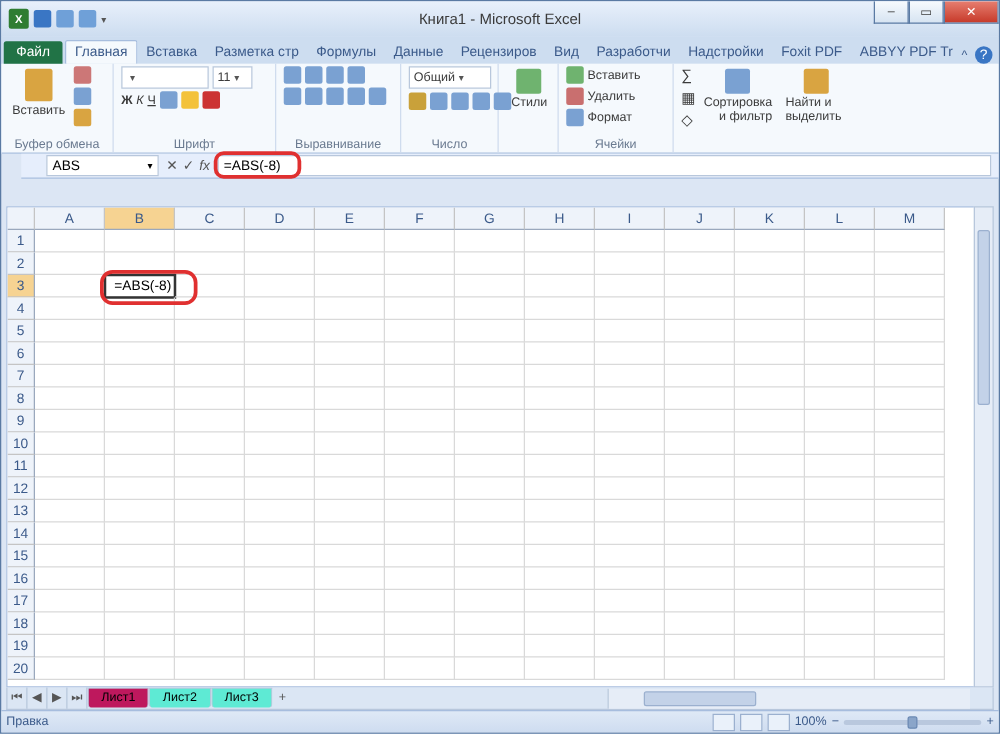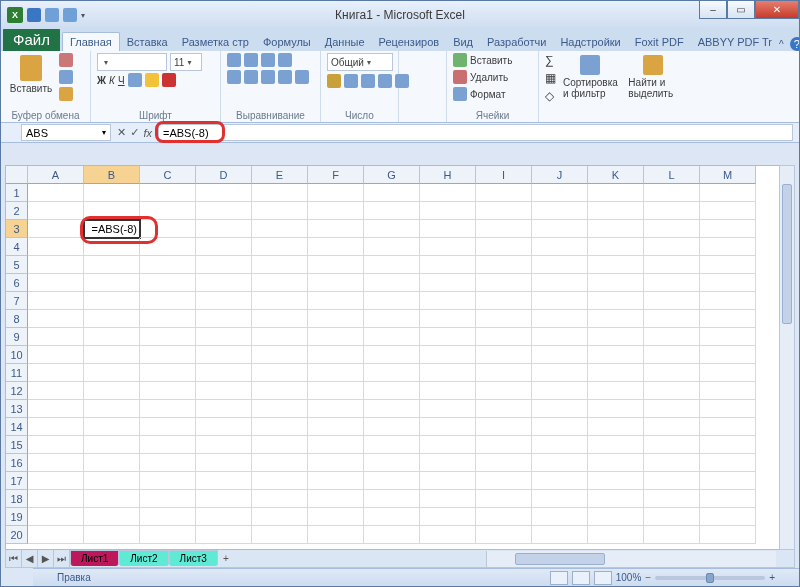--- a/index.html
+++ b/index.html
@@ -7,38 +7,38 @@
 
   .titlebar { height: 28px; background: linear-gradient(#e8f0fb,#cdddf0); display: flex; align-items: center; font-size: 12px; color: #3b3b3b; position: relative; }
   .titlebar .qat { display: flex; align-items: center; gap: 4px; padding-left: 6px; }
   .titlebar .title { position: absolute; left: 50%; transform: translateX(-50%); font-size: 12px; }
   .winbtns { position: absolute; right: 0; top: 0; display: flex; }
   .winbtn { width: 28px; height: 18px; border: 1px solid #5a7aa3; border-top: none; display: flex; align-items: center; justify-content: center; font-size: 10px; background: linear-gradient(#f6fafd,#d7e4f2); }
   .winbtn.close { background: linear-gradient(#e67e70,#c73a2a); color: #fff; width: 44px; border-top-right-radius: 0; }
   .xl-icon { width: 16px; height: 16px; background: #2f7d32; color: #fff; font-size: 9px; font-weight: bold; display: inline-flex; align-items: center; justify-content: center; border-radius: 2px; }
 
   .tabs { height: 22px; display: flex; align-items: flex-end; padding-left: 2px; gap: 0; background: linear-gradient(#cdddf0,#cdddf0); font-size: 11px; }
-  .file-tab { background: #217346; color: #fff; padding: 3px 10px; border-radius: 2px 2px 0 0; margin-right: 2px; font-size: 15px; }
+  .file-tab { background: #217346; color: #fff; padding: 3px 10px; border-radius: 2px 2px 0 0; margin-right: 2px; font-size: 11px; }
   .tab { padding: 3px 7px; color: #3b5a8a; cursor: default; white-space: nowrap; }
   .tab.active { background: #f5f9fd; border: 1px solid #a7bdde; border-bottom: none; border-radius: 2px 2px 0 0; color: #3b5a8a; }
   .tabs-right { margin-left: auto; display: flex; gap: 6px; padding-right: 8px; align-items: center; color: #3b5a8a; }
 
   .ribbon { height: 72px; background: #f5f9fd; border-bottom: 1px solid #a7bdde; display: flex; font-size: 10px; color: #3b3b3b; }
   .group { border-right: 1px solid #cfdcee; padding: 2px 6px 0 6px; display: flex; flex-direction: column; justify-content: space-between; }
   .group-label { text-align: center; font-size: 10px; color: #6a7a90; padding-bottom: 1px; }
   .group-body { flex: 1; display: flex; align-items: flex-start; gap: 4px; }
   .big-btn { display: flex; flex-direction: column; align-items: center; gap: 2px; padding: 2px 4px; width: 48px; }
   .big-btn .ic { width: 22px; height: 22px; }
   .col { display: flex; flex-direction: column; gap: 3px; }
   .ic { display: inline-block; width: 14px; height: 14px; background: #7aa1d2; border-radius: 2px; }
   .row { display: flex; gap: 3px; align-items: center; }
   .combo { display: flex; align-items: center; background: #fff; border: 1px solid #b8c7dc; height: 18px; font-size: 10px; padding: 0 3px; }
   .combo .dd { margin-left: 3px; font-size: 8px; color: #555; }
 
-  .formula-row { height: 20px; background: #e6eefc; border-bottom: 1px solid #a7bdde; display: flex; align-items: center; font-size: 11px; }
+  .formula-row { height: 20px; background: #e6eefc; border-bottom: 1px solid #a7bdde; display: flex; align-items: center; font-size: 11px; margin-left: 16px; }
   .name-box { width: 90px; margin-left: 20px; background: #fff; border: 1px solid #b8c7dc; height: 17px; display: flex; align-items: center; justify-content: space-between; padding: 0 4px; font-size: 11px; }
   .fx-btns { display: flex; gap: 4px; margin: 0 6px; color: #555; font-size: 11px; align-items: center; }
   .fx-input { flex: 1; background: #fff; border: 1px solid #b8c7dc; height: 17px; margin-right: 6px; position: relative; display: flex; align-items: center; padding-left: 4px; }
   .red-ring1 { position: absolute; border: 3px solid #e03030; border-radius: 8px; pointer-events: none; }
 
   .sheet-area { position: absolute; top: 164px; bottom: 36px; left: 4px; right: 4px; background: #fff; border: 1px solid #a7bdde; overflow: hidden; }
   .grid { position: absolute; inset: 0; }
   .col-headers { display: flex; height: 18px; }
   .corner { width: 22px; border-right: 1px solid #c4c4c4; border-bottom: 1px solid #9aa8bd; background: #eef3fa; }
   .ch { width: 56px; text-align: center; font-size: 11px; border-right: 1px solid #c4c4c4; border-bottom: 1px solid #9aa8bd; background: #eef3fa; color: #3b5a8a; line-height: 18px; }
@@ -53,21 +53,21 @@
   .sheet-tabs { position: absolute; bottom: 18px; left: 4px; right: 4px; height: 18px; background: #dbe6f4; border: 1px solid #b8c7dc; border-top: none; display: flex; align-items: center; font-size: 10px; }
   .nav-btn { width: 16px; text-align: center; color: #555; border-right: 1px solid #b8c7dc; height: 100%; line-height: 18px; }
   .stab { padding: 0 10px; background: #be185d; border: 1px solid #b8c7dc; border-bottom: none; border-radius: 0 0 3px 3px; margin-top: -1px; font-size: 10px; height: 16px; line-height: 15px; }
   .stab.inactive { background: #5eead4; }
   .hscroll { position: absolute; right: 18px; width: 290px; height: 16px; background: #e6edf7; border-left: 1px solid #b8c7dc; }
   .hscroll .thumb { position: absolute; left: 28px; width: 90px; top: 2px; bottom: 2px; background: #c3d2e8; border: 1px solid #9bb0cf; border-radius: 2px; }
 
   .vscroll { position: absolute; right: 4px; top: 164px; bottom: 36px; width: 16px; background: #e6edf7; border: 1px solid #b8c7dc; }
   .vscroll .thumb { position: absolute; top: 18px; height: 140px; left: 2px; right: 2px; background: #c3d2e8; border: 1px solid #9bb0cf; border-radius: 2px; }
 
-  .status { position: absolute; bottom: 0; left: 0; right: 0; height: 18px; background: linear-gradient(#dfe9f6,#cedcf0); border-top: 1px solid #a7bdde; display: flex; align-items: center; font-size: 10px; color: #3b5a8a; padding: 0 24px; gap: 8px; margin-left: 32px; }
+  .status { position: absolute; bottom: 0; left: 0; right: 0; height: 18px; background: linear-gradient(#dfe9f6,#cedcf0); border-top: 1px solid #a7bdde; display: flex; align-items: center; font-size: 10px; color: #3b5a8a; padding: 0 4px; gap: 8px; }
   .status .right { margin-left: auto; display: flex; align-items: center; gap: 4px; }
   .zoom-slider { width: 110px; height: 4px; background: #b9c8de; position: relative; border-radius: 2px; }
   .zoom-slider .zthumb { position: absolute; left: 50%; top: -3px; width: 8px; height: 10px; background: #8aa5c9; border: 1px solid #6a89b3; border-radius: 2px; transform: translateX(-50%); }
   .view-btn { width: 18px; height: 14px; border: 1px solid #9bb0cf; background: #eaf1fa; }
 
   .red-ring2 { position: absolute; border: 3px solid #e03030; border-radius: 10px; pointer-events: none; }
 </style>
 </head>
 <body>
 
@@ -178,20 +178,26 @@
         <span class="ic"></span>
         <span class="ic"></span>
         <span class="ic"></span>
         <span class="ic"></span>
       </div>
     </div>
     <div class="group-label">Число</div>
   </div>
 
   <div class="group" style="width:48px">
+    <div class="group-body">
+      <div class="big-btn">
+        <span class="ic" style="background:#6fb36f;width:20px;height:20px"></span>
+        <span>Стили</span>
+      </div>
+    </div>
     <div class="group-label"></div>
   </div>
 
   <div class="group" style="width:92px">
     <div class="group-body col" style="gap:3px">
       <div class="row">
           <span class="ic" style="background:#6fb36f"></span>
           <span>Вставить</span>
         </div>
       <div class="row">
@@ -208,21 +214,21 @@
 
   <div class="group" style="width:170px;border-right:none">
     <div class="group-body">
       <div class="col" style="gap:4px;font-size:12px">
         <span>∑</span>
         <span>▦</span>
         <span>◇</span>
       </div>
       <div class="big-btn" style="width:60px">
         <span class="ic" style="width:20px;height:20px"></span>
-        <span style="text-align:left;line-height:1.1">Сортировка и фильтр</span>
+        <span style="text-align:right;line-height:1.1">Сортировка и фильтр</span>
       </div>
       <div class="big-btn" style="width:58px">
         <span class="ic" style="width:20px;height:20px;background:#d9a441"></span>
         <span style="text-align:left;line-height:1.1">Найти и выделить</span>
       </div>
     </div>
   </div>
 </div>
 
 <div class="formula-row">

